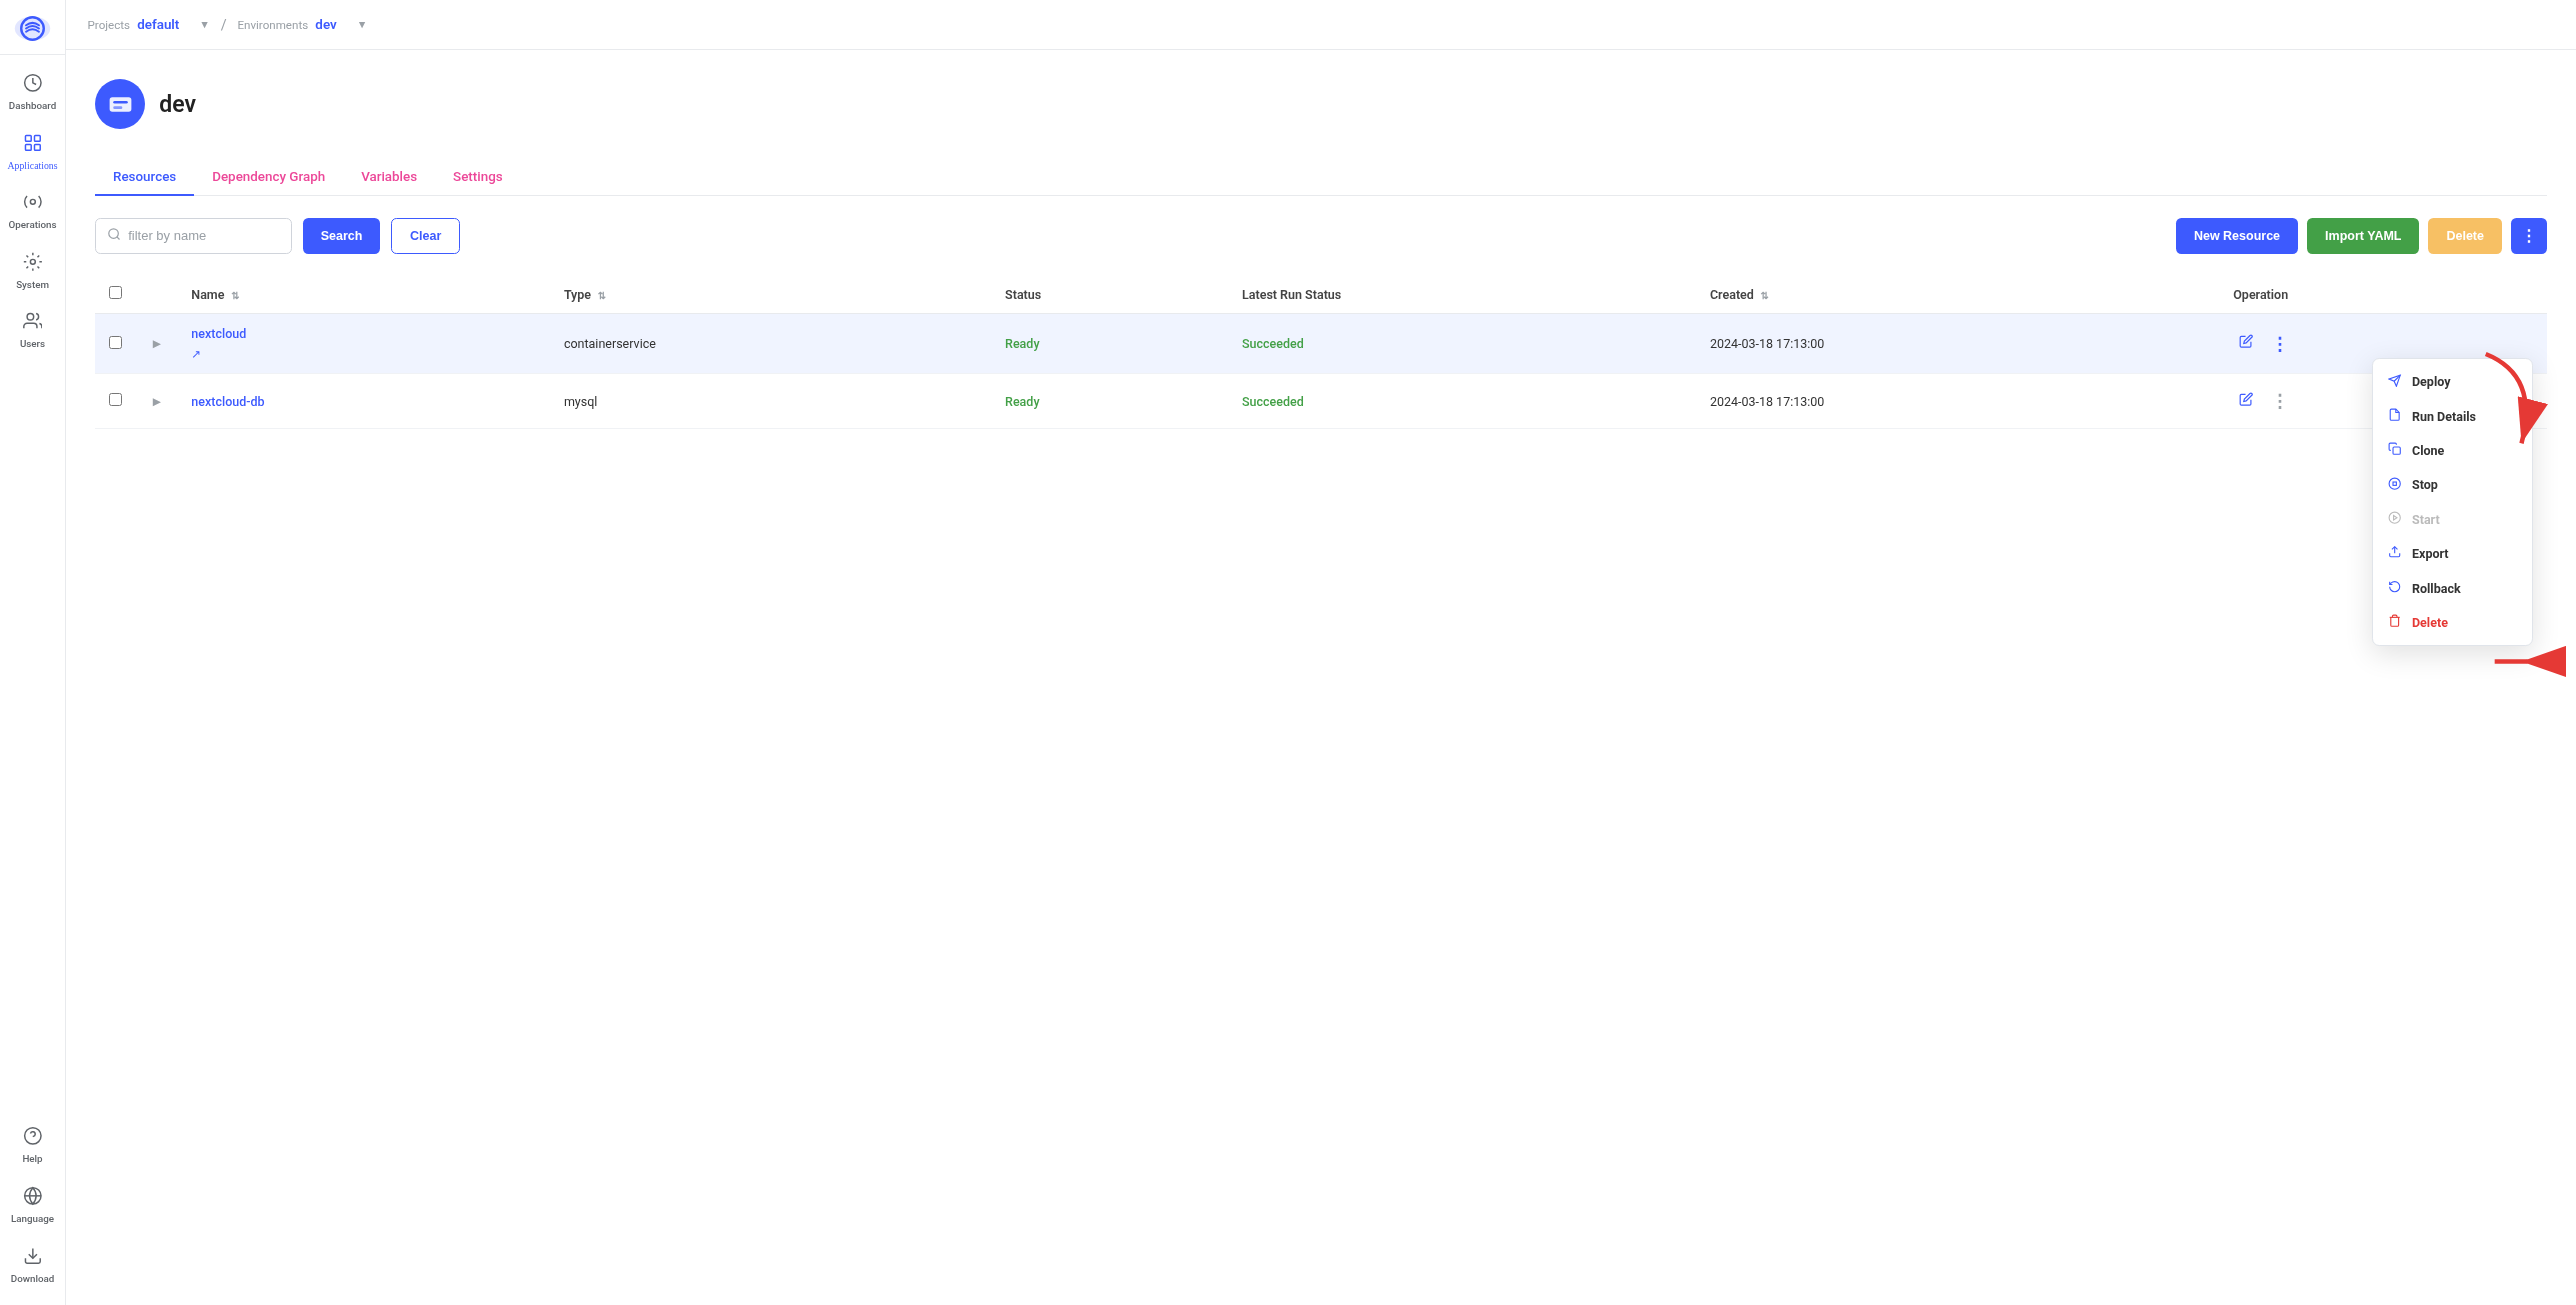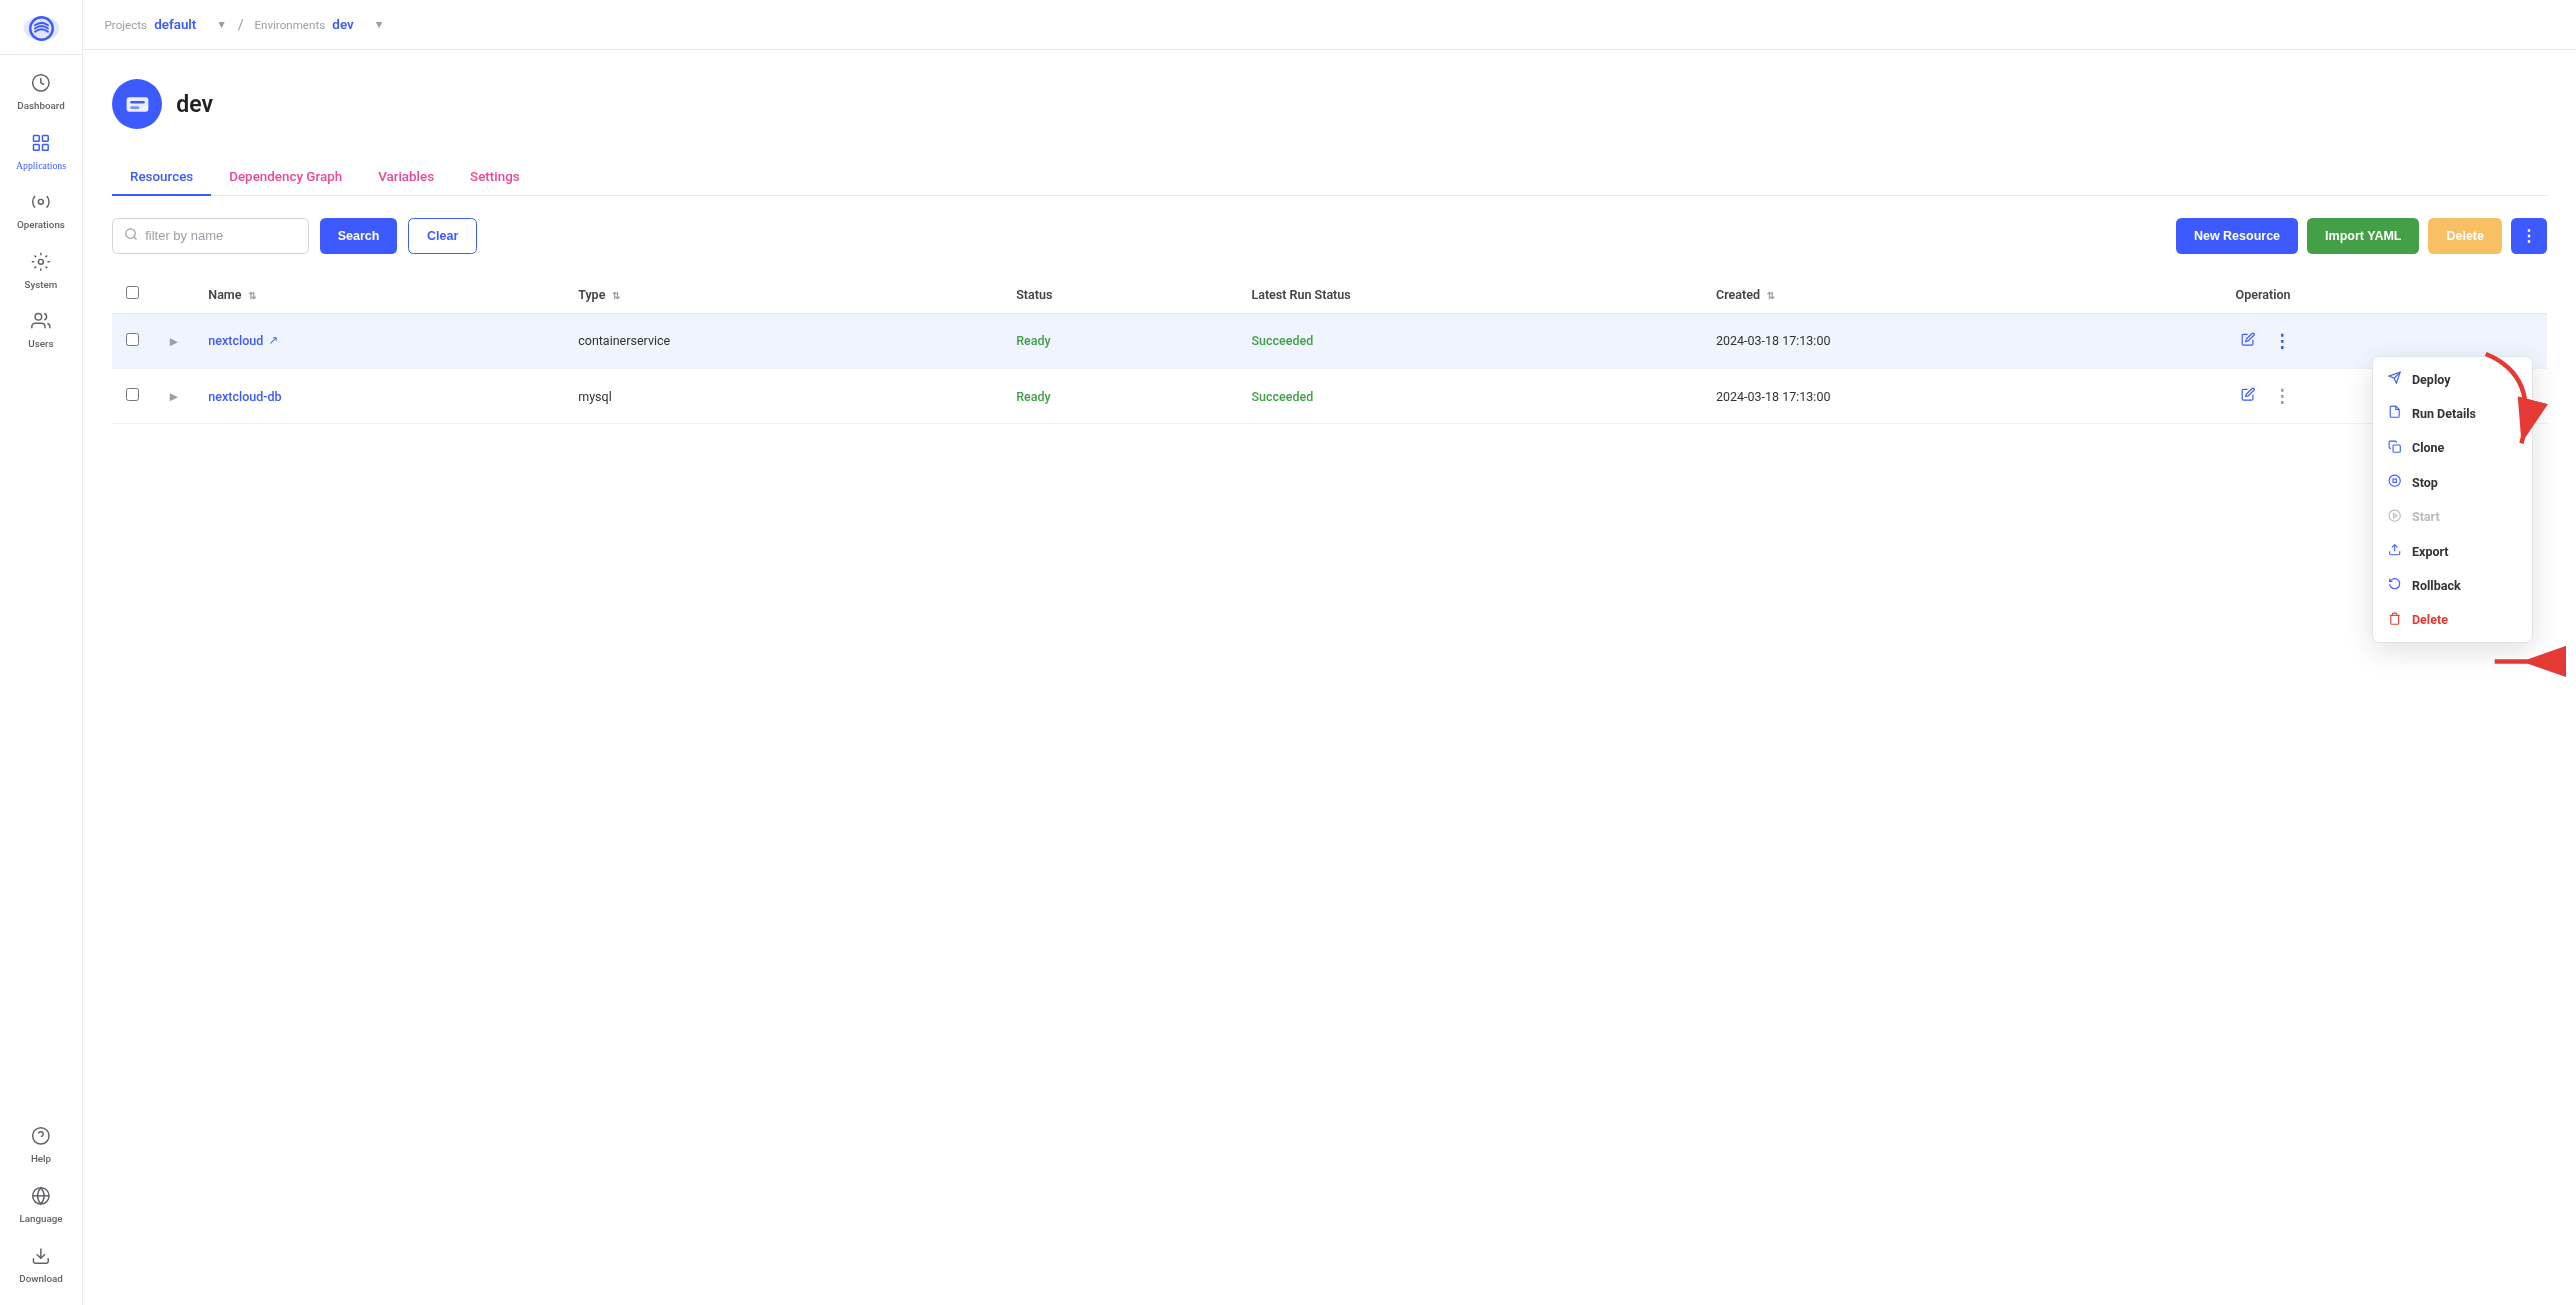--- a/index.html
+++ b/index.html
@@ -1,25 +1,25 @@
 <!DOCTYPE html>
 <html style="font-size:14.3px"><head>
   <meta charset="utf-8">
   <style>
     * { box-sizing: border-box; margin: 0; padding: 0; }
     body { font-family: -apple-system, BlinkMacSystemFont, 'Segoe UI', Roboto, sans-serif; background: #f5f7fa; display: flex; height: 100vh; overflow: hidden; }
 
     
     .sidebar {
-      width: 83px;
+      width: 66px;
       background: #fff;
       border-right: 0.9px solid #e8eaed;
       display: flex;
       flex-direction: column;
-      align-items: flex-end;
+      align-items: flex-start;
       padding: 0;
       flex-shrink: 0;
     }
     .sidebar-logo {
       width: 100%;
       padding: 14.3px 0 10.7px;
       display: flex;
       align-items: center;
       justify-content: center;
       border-bottom: 0.9px solid #e8eaed;
@@ -191,21 +191,21 @@
       color: #444;
       background: #fff;
     }
     thead th .sort-icon { color: #9aa0a6; font-size: 9.8px; margin-left: 3.6px; }
     thead th.checkbox-col { width: 36px; }
     tbody tr { border-bottom: 0.9px solid #f0f2f5; }
     tbody td { padding: 12.5px 14.3px; font-size: 12.5px; color: #333; vertical-align: middle; }
     .checkbox-col { width: 36px; }
     .expand-col { width: 21.5px; }
     .expand-btn { background: none; border: none; cursor: pointer; color: #9aa0a6; font-size: 10.7px; padding: 1.8px; }
-    .resource-link { color: #3d5afe; font-weight: 500; text-decoration: none; display: flex; gap: 5.4px; }
+    .resource-link { color: #3d5afe; font-weight: 500; text-decoration: none; display: flex; gap: 5.4px; flex-direction: column; }
     .ext-icon { font-size: 11.6px; color: #3d5afe; }
     .status-ready { color: #43a047; font-weight: 500; }
     .status-succeeded { color: #43a047; font-weight: 500; }
     .op-btns { display: flex; align-items: center; gap: 7.2px; position: relative; }
     .op-btn { background: none; border: none; cursor: pointer; color: #9aa0a6; font-size: 16px; padding: 3.6px 5.4px; border-radius: 3.6px; }
     .op-btn-edit { color: #3d5afe; }
 
     
     .dropdown-menu {
       position: absolute;

